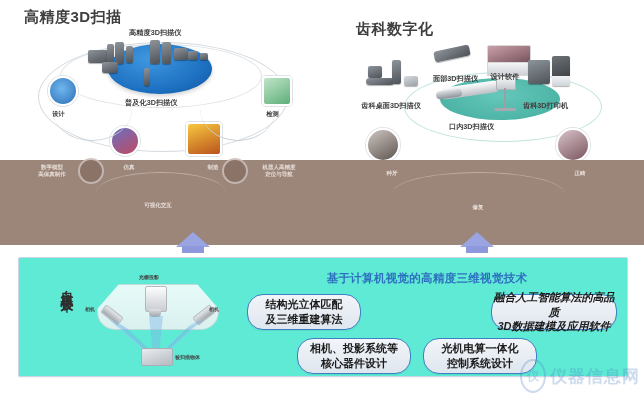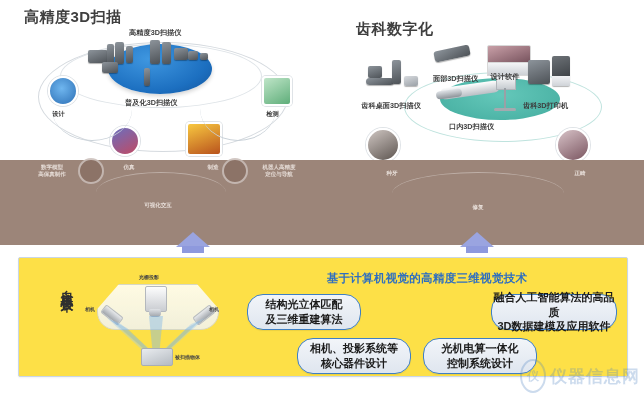--- a/index.html
+++ b/index.html
@@ -102,21 +102,21 @@
   .arrow{
     position:absolute;width:0;height:0;
     border-left:17px solid transparent;border-right:17px solid transparent;
     border-bottom:15px solid #9aa4e0;
   }
   .arrow-stem{position:absolute;width:22px;height:7px;background:#8e99dd;}
   .arrow-wrap{position:absolute;width:34px;height:22px;}
 
   .card{
     position:absolute;left:18px;top:12px;width:608px;height:118px;
-    background:#fde047;border:1px solid #c9d6e6;border-radius:2px;
+    background:#5eead4;border:1px solid #c9d6e6;border-radius:2px;
     box-shadow:0 1px 2px rgba(0,0,0,.05);
     overflow:hidden;
   }
   .vert-title{
     position:absolute;left:32px;top:22px;width:22px;
     writing-mode:vertical-rl;text-orientation:upright;
     font-size:12.5px;font-weight:bold;color:#2f2f2f;letter-spacing:2px;
     line-height:1.05;
   }
   .diagram{position:absolute;left:68px;top:12px;width:140px;height:98px;}
@@ -160,21 +160,21 @@
     display:flex;align-items:center;justify-content:center;
     text-align:center;
     box-shadow:0 1px 1px rgba(0,0,0,.07);
   }
   .pill span{
     font-size:11px;font-weight:bold;color:#1b1b1b;line-height:1.32;
     white-space:pre-line;display:block;
   }
   .pill.p1{left:228px;top:36px;width:112px;height:34px;}
   .pill.p2{left:352px;top:36px;width:108px;height:34px;}
-  .pill.p3{left:472px;top:36px;width:124px;height:34px;}
+  .pill.p3{left:472px;top:36px;width:124px;height:34px;font-style:italic;}
   .pill.p4{left:278px;top:80px;width:112px;height:34px;}
   .pill.p5{left:404px;top:80px;width:112px;height:34px;}
 
   .watermark{
     position:absolute;left:520px;top:356px;width:120px;height:40px;
     display:flex;align-items:center;gap:4px;opacity:.28;z-index:8;
   }
   .wm-badge{
     width:30px;height:30px;border-radius:50%;
     border:2px solid #4a7fc0;

